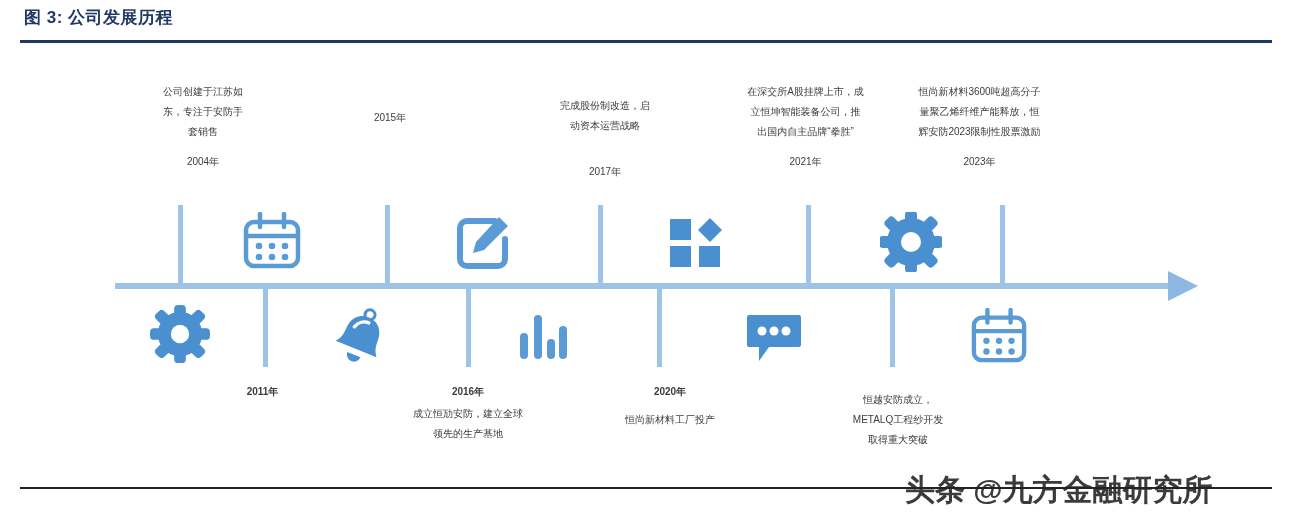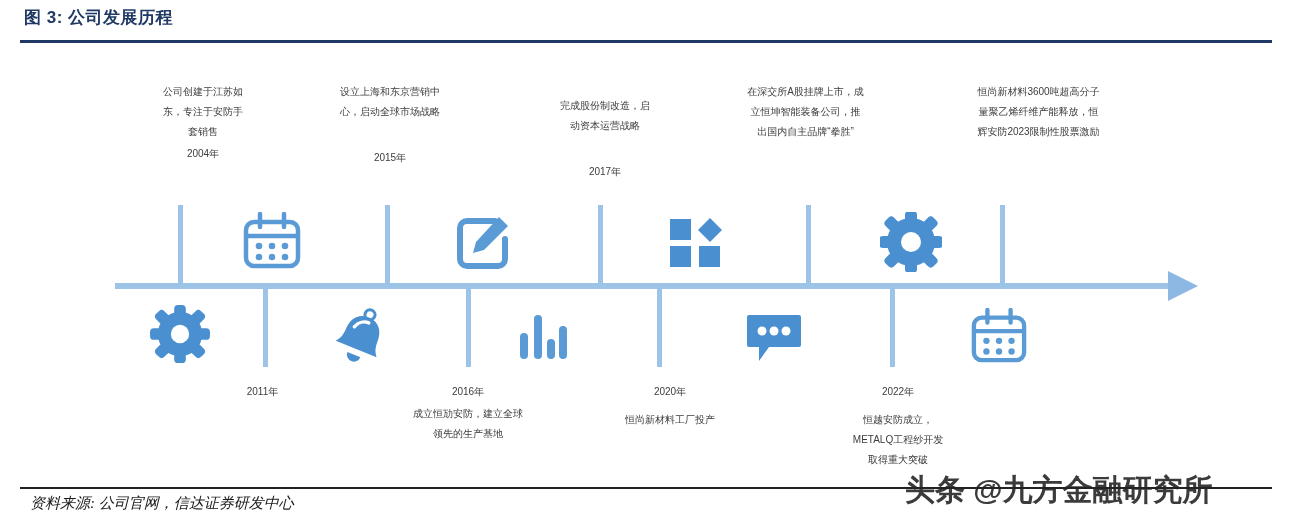--- a/index.html
+++ b/index.html
@@ -58,22 +58,22 @@
   
   .evt{
     position:absolute;
     text-align:center;
     font-size:10px;
     line-height:20px;
     color:#3c3c3c;
   }
   .evt .desc{white-space:pre-line;}
   .evt .year{white-space:nowrap;}
-  .evt.top .year{margin-top:2px;}
-  .evt.bottom .year{margin-bottom:2px;}
+  .evt.top .year{margin-top:10px;}
+  .evt.bottom .year{margin-bottom:2px;font-weight:bold;}
 
   
   .watermark{
     position:absolute;left:905px;top:470px;
     font-size:30px;font-weight:bold;color:#2b2b2b;
     white-space:nowrap;opacity:.92;
     font-family:"Liberation Sans","DejaVu Sans",sans-serif;
   }
 </style>
 </head>
@@ -212,63 +212,61 @@
   </div>
 
   <div class="evt top" style="left:118px;top:82px;width:170px">
     <div class="desc">公司创建于江苏如
 东，专注于安防手
 套销售</div>
     <div class="year">2004年</div>
   </div>
 
   <div class="evt top" style="left:290px;top:82px;width:200px">
-    <div class="desc">设立上海和东京营销中
-心，启动全球市场战略</div>
     <div class="year" style="margin-top:26px">2015年</div>
   </div>
 
   <div class="evt top" style="left:515px;top:96px;width:180px">
     <div class="desc">完成股份制改造，启
 动资本运营战略</div>
     <div class="year" style="margin-top:26px">2017年</div>
   </div>
 
   <div class="evt top" style="left:703px;top:82px;width:205px">
     <div class="desc">在深交所A股挂牌上市，成
 立恒坤智能装备公司，推
 出国内自主品牌“拳胜”</div>
-  </div>
-
-  <div class="evt top" style="left:926px;top:82px;width:225px">
+    <div class="year">2021年</div>
+  </div>
+
+  <div class="evt top" style="left:867px;top:82px;width:225px">
     <div class="desc">恒尚新材料3600吨超高分子
 量聚乙烯纤维产能释放，恒
 辉安防2023限制性股票激励</div>
+    <div class="year">2023年</div>
   </div>
 
   <div class="evt bottom" style="left:175px;top:382px;width:175px">
     <div class="year">2011年</div>
   </div>
 
   <div class="evt bottom" style="left:373px;top:382px;width:190px">
     <div class="year">2016年</div>
     <div class="desc" style="">成立恒劢安防，建立全球
 领先的生产基地</div>
   </div>
 
   <div class="evt bottom" style="left:580px;top:382px;width:180px">
     <div class="year">2020年</div>
     <div class="desc" style="margin-top:8px">恒尚新材料工厂投产</div>
   </div>
 
   <div class="evt bottom" style="left:808px;top:382px;width:180px">
-    <div class="year">2022年</div>
     <div class="desc" style="margin-top:8px">恒越安防成立，
 METALQ工程纱开发
 取得重大突破</div>
   </div>
 
   <div class="watermark">头条 @九方金融研究所</div>
 
   <div class="footer-rule"></div>
-  <div class="source">资料来源: 公司官网，信达证券研发中心</div>
 
 </div>
 
 </body></html>

